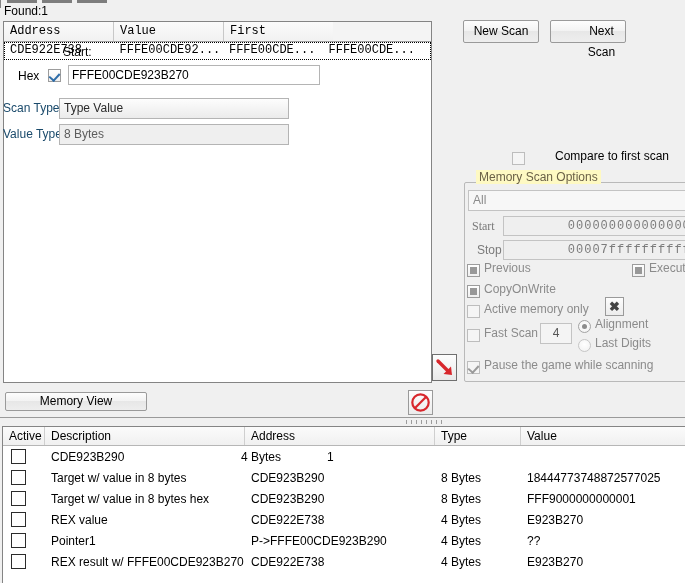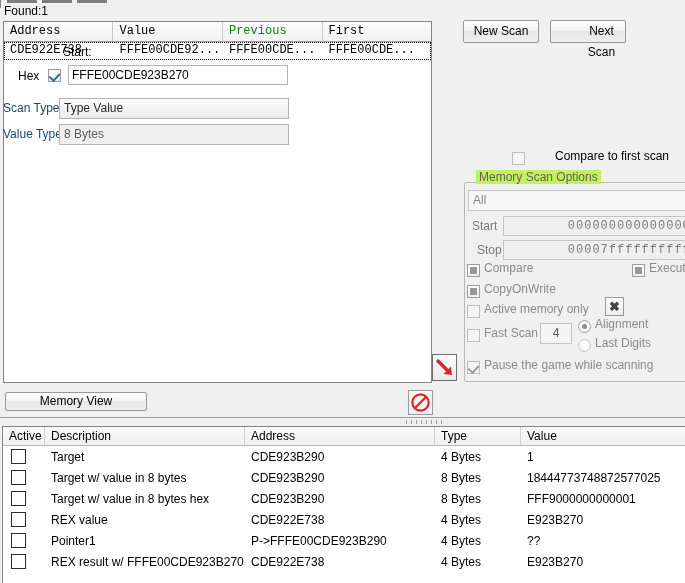--- a/index.html
+++ b/index.html
@@ -162,21 +162,21 @@
     background: #ffffff;
     font-family: "Liberation Sans", sans-serif;
     font-size: 12px;
     color: #000;
     padding: 0 3px;
     box-sizing: border-box;
     line-height: 18px;
     height: 20px;
     white-space: nowrap; overflow: hidden;
   }
-  .value-input { left: 68px; top: 65px; width: 220px; }
+  .value-input { left: 68px; top: 65px; width: 252px; }
 
   .combo {
     position: absolute;
     height: 21px;
     border: 1px solid #b4b4b4;
     background: linear-gradient(to bottom,#fdfdfd,#ebebeb);
     font-family: "Liberation Sans", sans-serif;
     font-size: 12px; color: #2b2b2b;
     padding: 0 4px; line-height: 19px;
     box-sizing: border-box;
@@ -219,30 +219,30 @@
   
   .groupbox {
     position: absolute; left: 464px; top: 182px;
     width: 240px; height: 200px;
     border: 1px solid #b9b9b9;
     border-radius: 2px;
     box-sizing: border-box;
   }
   .groupbox-title {
     position: absolute; left: 476px; top: 170px;
-    background: #bef264; padding: 0 3px;
+    background: #fef9c3; padding: 0 3px;
     font-size: 12px; color: #6b6147;
     font-family: "Liberation Sans", sans-serif;
   }
 
   .all-combo { position:absolute; left:468px; top:190px; width:235px; height:21px;
     border:1px solid #c3c3c3; background:#f7f7f7; color:#8b8b8b;
     font-size:12px; line-height:19px; padding:0 4px; box-sizing:border-box; }
 
-  .start-lbl { position:absolute; left:472px; top:219px; color:#7a7a7a; font-size:12px; }
+  .start-lbl { position:absolute; left:472px; top:219px; color:#7a7a7a; font-size:12px;font-family:Liberation Serif, serif; }
   .stop-lbl  { position:absolute; left:477px; top:243px; color:#7a7a7a; font-size:12px; }
   .start-inp, .stop-inp {
     position:absolute; left:503px; width:200px; height:20px;
     border:1px solid #c3c3c3; background:#efefef; color:#7c7c7c;
     font-family:"Liberation Mono", monospace; font-size:12px;
     line-height:18px; text-align:right; padding:0 3px; box-sizing:border-box;
     letter-spacing:1px; white-space:nowrap; overflow:hidden;
   }
   .start-inp { top:216px; }
   .stop-inp  { top:240px; }
@@ -338,21 +338,20 @@
     <div class="btn-stub" style="left:42px;width:30px;"></div>
     <div class="btn-stub" style="left:77px;width:30px;"></div>
   </div>
 
   <div class="found-label">Found:1</div>
 
   <div class="results-panel">
     <div class="res-header">
       <div class="hcell col-address">Address</div>
       <div class="hcell col-value">Value</div>
-      <div class="hcell col-prev green">Previous</div>
       <div class="hcell col-first">First</div>
     </div>
     <div class="res-row">
       <div class="rcell col-address">CDE922E738</div>
       <div class="rcell col-value">FFFE00CDE92...</div>
       <div class="rcell col-prev">FFFE00CDE...</div>
       <div class="rcell col-first">FFFE00CDE...</div>
     </div>
   </div>
 
@@ -399,21 +398,21 @@
   <div class="groupbox-title">Memory Scan Options</div>
 
   <div class="all-combo">All</div>
 
   <div class="start-lbl">Start</div>
   <div class="start-inp">0000000000000000</div>
   <div class="stop-lbl">Stop</div>
   <div class="stop-inp">00007fffffffffff</div>
 
   <div class="cb indeterminate writable-cb"></div>
-  <div class="writable-lbl">Compare</div>
+  <div class="writable-lbl">Previous</div>
 
   <div class="cb indeterminate exec-cb"></div>
   <div class="exec-lbl">Executable</div>
 
   <div class="cb indeterminate cow-cb"></div>
   <div class="cow-lbl">CopyOnWrite</div>
 
   <div class="cb disabled active-cb"></div>
   <div class="active-lbl">Active memory only</div>
 
@@ -437,21 +436,20 @@
       <div class="h w-desc">Description</div>
       <div class="h w-addr">Address</div>
       <div class="h w-type">Type</div>
       <div class="h w-val">Value</div>
     </div>
     <div id="cheat-rows">
         <div class="ct-row">
           <div class="c w-active">
             <div class="ct-cb"></div>
           </div>
-          <div class="c w-desc">Target</div>
           <div class="c w-addr">CDE923B290</div>
           <div class="c w-type">4 Bytes</div>
           <div class="c w-val">1</div>
         </div>
         <div class="ct-row">
           <div class="c w-active">
             <div class="ct-cb"></div>
           </div>
           <div class="c w-desc">Target w/ value in 8 bytes</div>
           <div class="c w-addr">CDE923B290</div>

